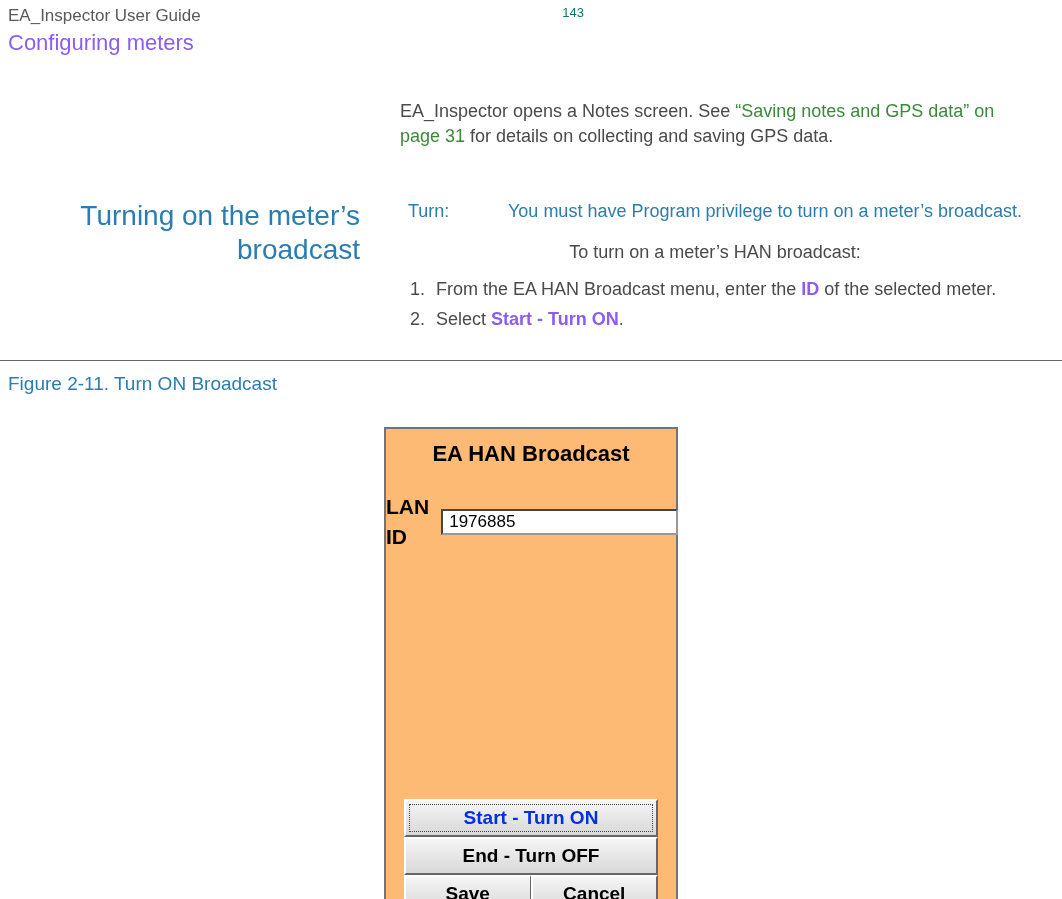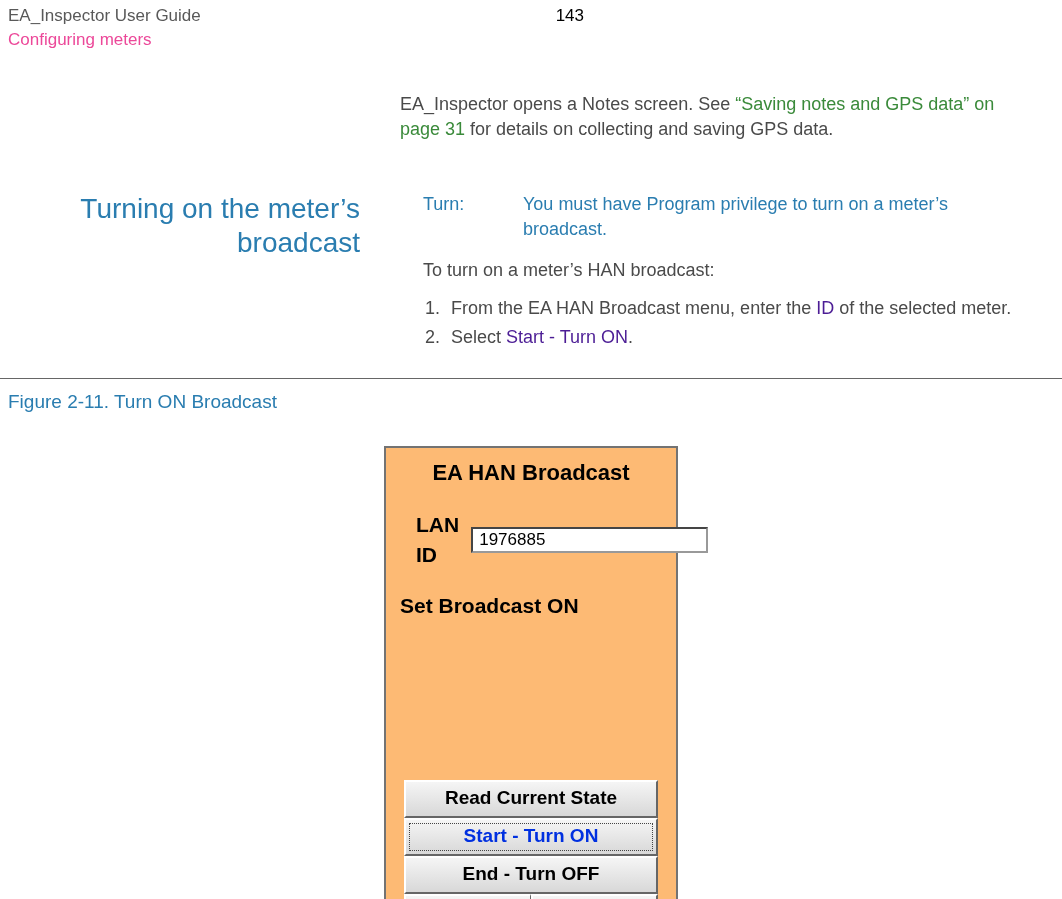--- a/index.html
+++ b/index.html
@@ -14,50 +14,50 @@
       font-size: 18px;
       line-height: 1.4;
     }
     .header-row {
       display: flex;
       justify-content: space-between;
       padding: 4px 8px 0 8px;
     }
     .header-left { }
     .header-title { font-size: 17px; color: #595959; }
-    .header-sub { font-size: 17px; color: #ec4899; }
-    .page-num { font-size: 17px; color: #000000; margin-right: 470px; }
+    .header-sub { font-size: 22px; color: #8b5cf6; }
+    .page-num { font-size: 13px; color: #0f766e; margin-right: 470px; }
 
     .para-block {
       margin-left: 400px;
       margin-right: 40px;
       margin-top: 40px;
     }
     .link-green { color: #3a8a3a; }
     .section-row {
       display: flex;
       margin-top: 50px;
-      gap: 63px;
+      gap: 48px;
     }
     .section-heading {
       width: 360px;
       text-align: right;
       color: #2a7db0;
       font-size: 28px;
       font-weight: 300;
       line-height: 1.2;
     }
     .section-body { flex: 1; padding-right: 40px; }
     .note-row { display: flex; gap: 40px; margin-bottom: 16px; }
     .note-label { color: #2a7db0; width: 60px; }
     .note-text { color: #2a7db0; flex: 1; }
-    .intro { margin-bottom: 12px; }
+    .intro { margin-bottom: 12px; text-align: center; }
     .steps { margin-left: 22px; }
     .steps li { margin-bottom: 4px; padding-left: 6px; }
-    .bold { font-weight: 400; color: #4c1d95; }
+    .bold { font-weight: 700; color: #8b5cf6; }
     .figure-divider {
       border-top: 1px solid #666;
       margin-top: 24px;
     }
     .figure-caption {
       color: #2a7db0;
       font-size: 19px;
       margin-top: 10px;
       margin-left: 8px;
     }
@@ -78,21 +78,21 @@
     .device-title {
       text-align: center;
       font-weight: bold;
       font-size: 22px;
       margin-top: 10px;
     }
     .device-row {
       display: flex;
       align-items: center;
       margin-top: 22px;
-      padding: 0 30px;
+      padding: 0 0;
       gap: 12px;
     }
     .device-label {
       font-weight: bold;
       font-size: 21px;
     }
     .device-input {
       flex: 1;
       background: white;
       border: 2px inset #999;
@@ -173,23 +173,21 @@
 <div class="figure-divider"></div>
 <div class="figure-caption">Figure 2-11. Turn ON Broadcast</div>
 
 <div class="screenshot-wrap">
   <div class="device">
     <div class="device-title">EA HAN Broadcast</div>
     <div class="device-row">
       <div class="device-label">LAN ID</div>
       <input class="device-input" value="1976885" style="">
     </div>
-    <div class="device-status">Set Broadcast ON</div>
     <div class="button-stack">
-      <div class="win-btn">Read Current State</div>
       <div class="win-btn selected">Start - Turn ON</div>
       <div class="win-btn">End - Turn OFF</div>
       <div class="btn-row">
         <div class="win-btn">Save</div>
         <div class="win-btn">Cancel</div>
       </div>
     </div>
   </div>
 </div>
 

